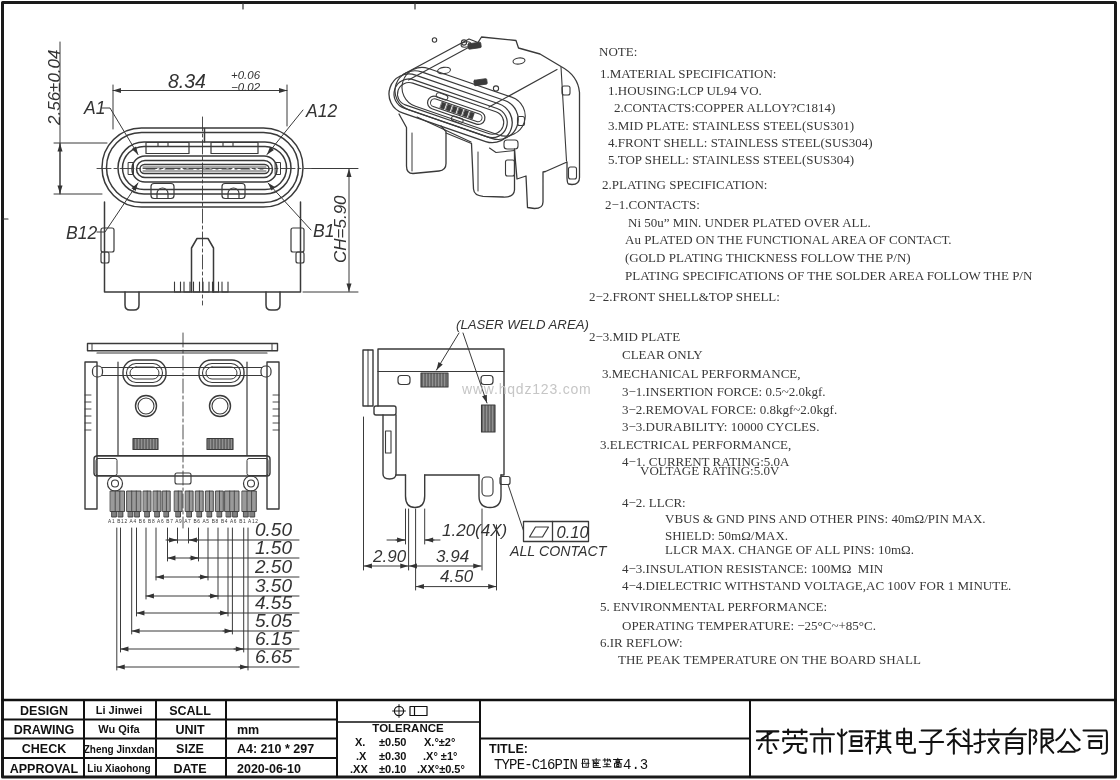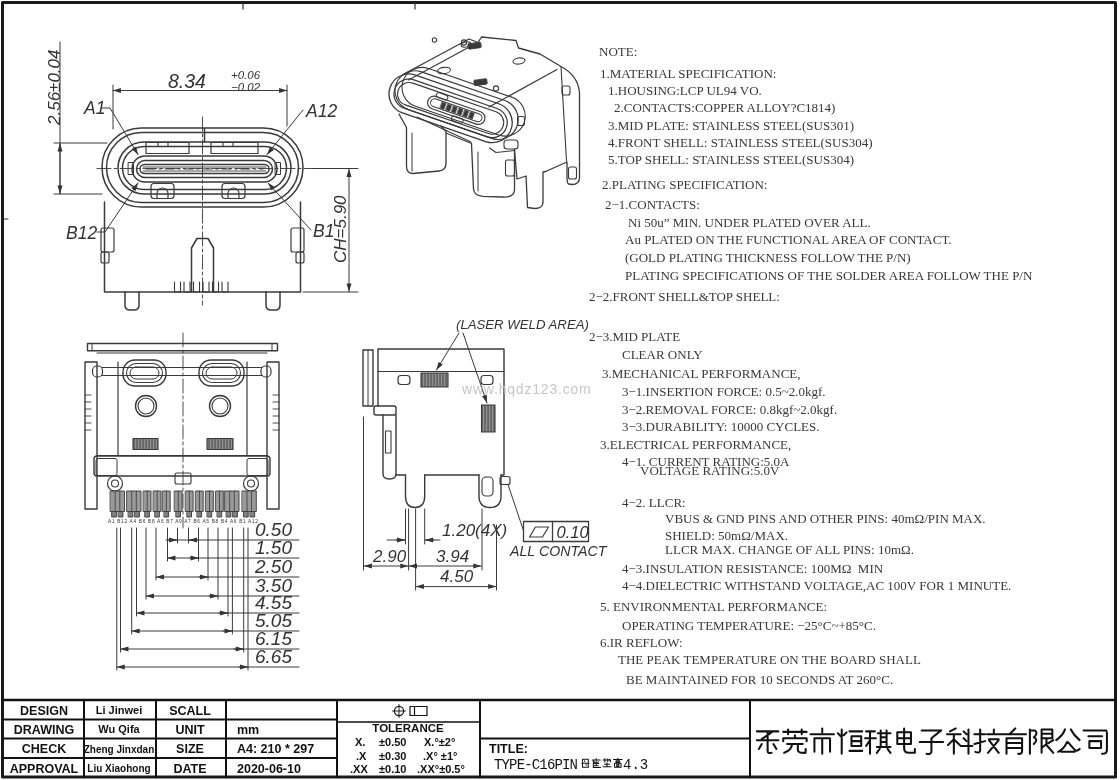--- a/index.html
+++ b/index.html
@@ -418,15 +418,14 @@
 <div class="nt" style="left:622px;top:495px;">4−2. LLCR:</div>
 <div class="nt" style="left:665px;top:511px;">VBUS &amp; GND PINS AND OTHER PINS: 40mΩ/PIN MAX.</div>
 <div class="nt" style="left:665px;top:528px;">SHIELD: 50mΩ/MAX.</div>
 <div class="nt" style="left:665px;top:542px;">LLCR MAX. CHANGE OF ALL PINS: 10mΩ.</div>
 <div class="nt" style="left:622px;top:561px;">4−3.INSULATION RESISTANCE: 100MΩ  MIN</div>
 <div class="nt" style="left:622px;top:578px;">4−4.DIELECTRIC WITHSTAND VOLTAGE,AC 100V FOR 1 MINUTE.</div>
 <div class="nt" style="left:600px;top:599px;">5. ENVIRONMENTAL PERFORMANCE:</div>
 <div class="nt" style="left:622px;top:618px;text-align:right;">OPERATING TEMPERATURE: −25°C~+85°C.</div>
 <div class="nt" style="left:600px;top:635px;">6.IR REFLOW:</div>
 <div class="nt" style="left:618px;top:652px;text-align:center;">THE PEAK TEMPERATURE ON THE BOARD SHALL</div>
-<div class="nt" style="left:626px;top:672px;">BE MAINTAINED FOR 10 SECONDS AT 260°C.</div>
 
 </div>
 
 </body></html>

